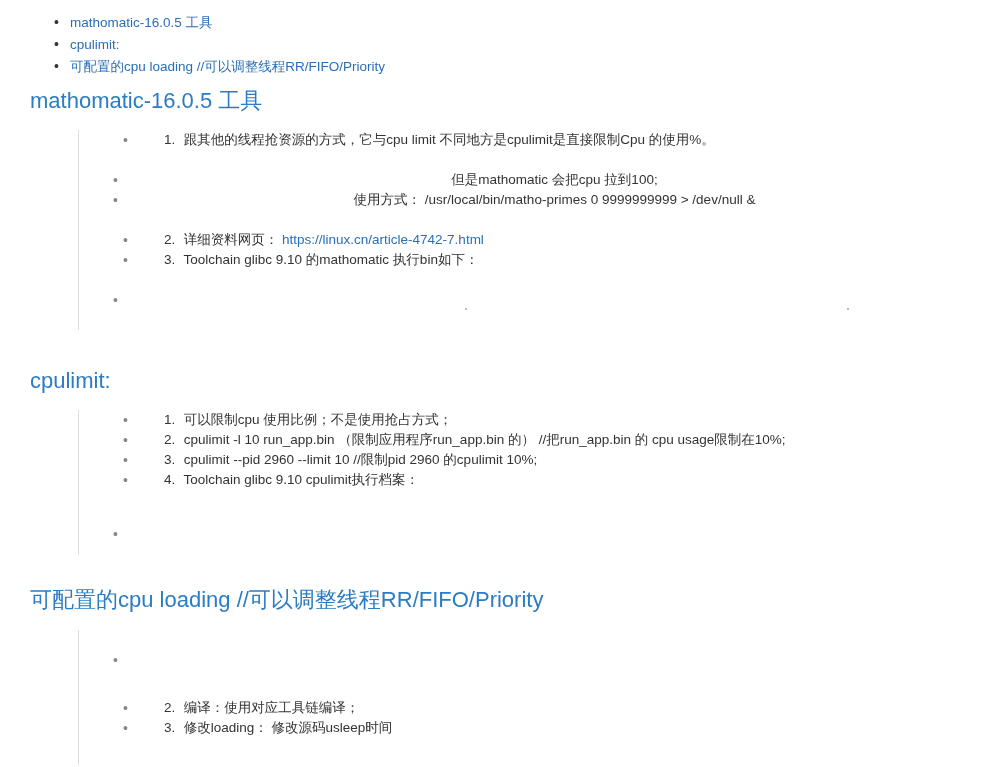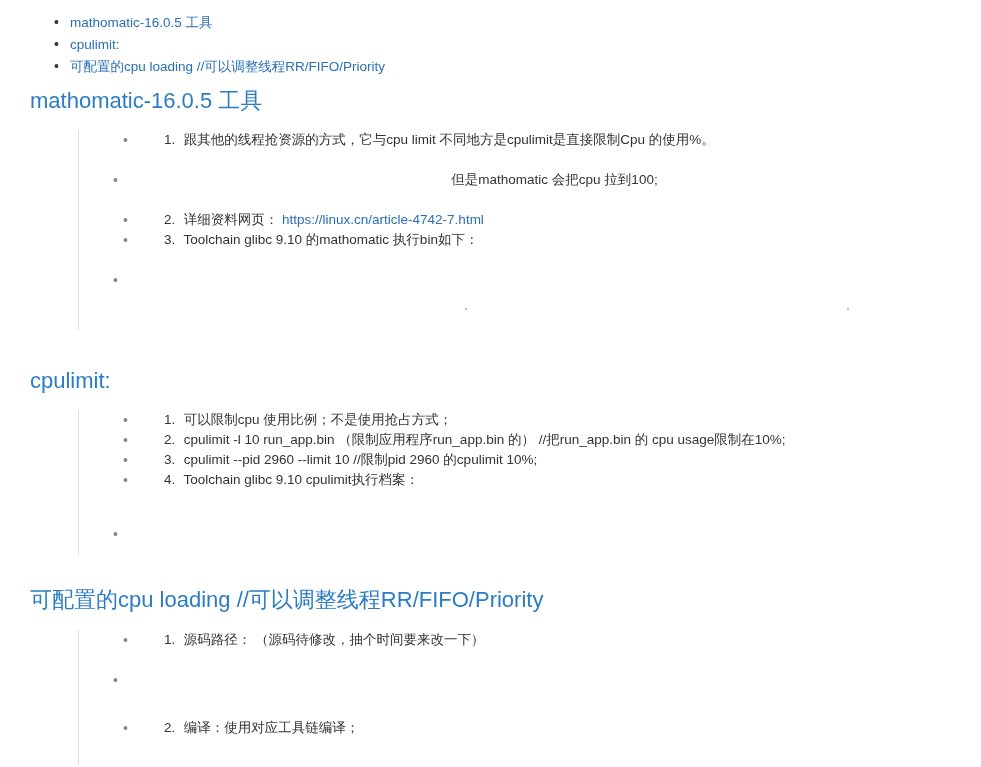--- a/index.html
+++ b/index.html
@@ -173,20 +173,21 @@
       <li>
         <span class="num">1.</span>
         <span>跟其他的线程抢资源的方式，它与cpu limit 不同地方是cpulimit是直接限制Cpu 的使用%。</span>
       </li>
     </ol>
 
     <div class="spacer-20"></div>
 
     <ul class="inner-list">
       <li>但是mathomatic 会把cpu 拉到100;</li>
+      <li>使用方式： /usr/local/bin/matho-primes 0 9999999999 &gt; /dev/null &amp;</li>
     </ul>
 
     <div class="spacer-20"></div>
 
     <ol class="olist">
       <li>
         <span class="num">2.</span>
         <span>详细资料网页：</span>
         <a class="link" href="#">https://linux.cn/article-4742-7.html</a>
       </li>
@@ -228,35 +229,33 @@
 
     <div class="spacer-20"></div>
     <div class="spacer-14"></div>
 
     <div class="empty-bullet"></div>
   </div>
 
   <h2 class="section-title h-cpuloading">可配置的cpu loading //可以调整线程RR/FIFO/Priority</h2>
 
   <div class="block blk-cpuloading">
-    <ol class="olist">
-      <li>
-        <span class="num">1.</span>
-        <span>源码路径： （源码待修改，抽个时间要来改一下）</span>
-      </li>
-    </ol>
 
     <div class="spacer-20"></div>
 
     <div class="empty-bullet"></div>
 
     <div class="spacer-20"></div>
     <div class="spacer-8"></div>
 
     <ol class="olist">
       <li>
         <span class="num">2.</span>
         <span>编译：使用对应工具链编译；</span>
       </li>
+      <li>
+        <span class="num">3.</span>
+        <span>修改loading： 修改源码usleep时间</span>
+      </li>
     </ol>
   </div>
 
 </div>
 
 </body></html>

